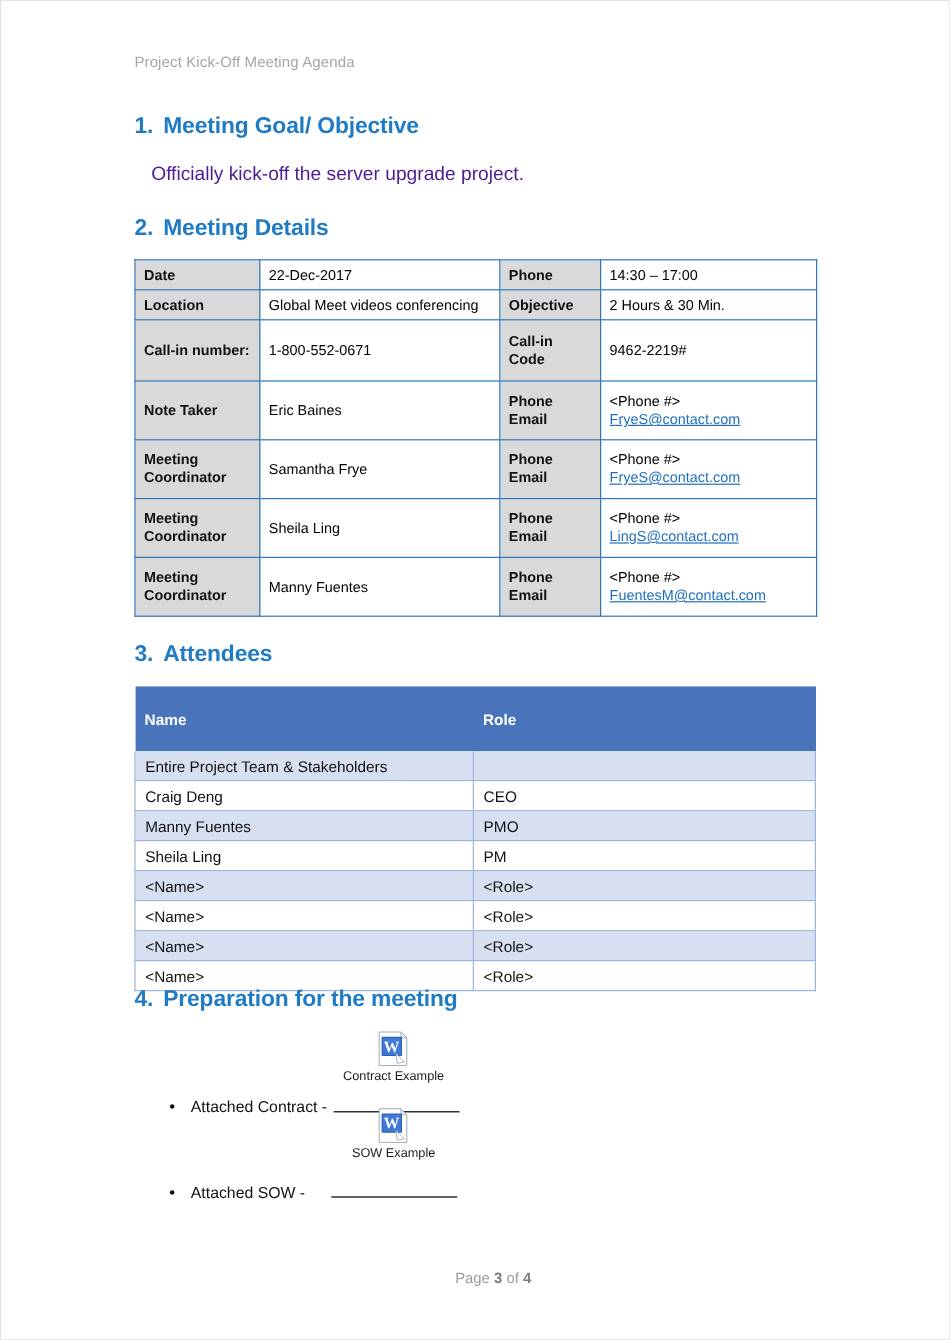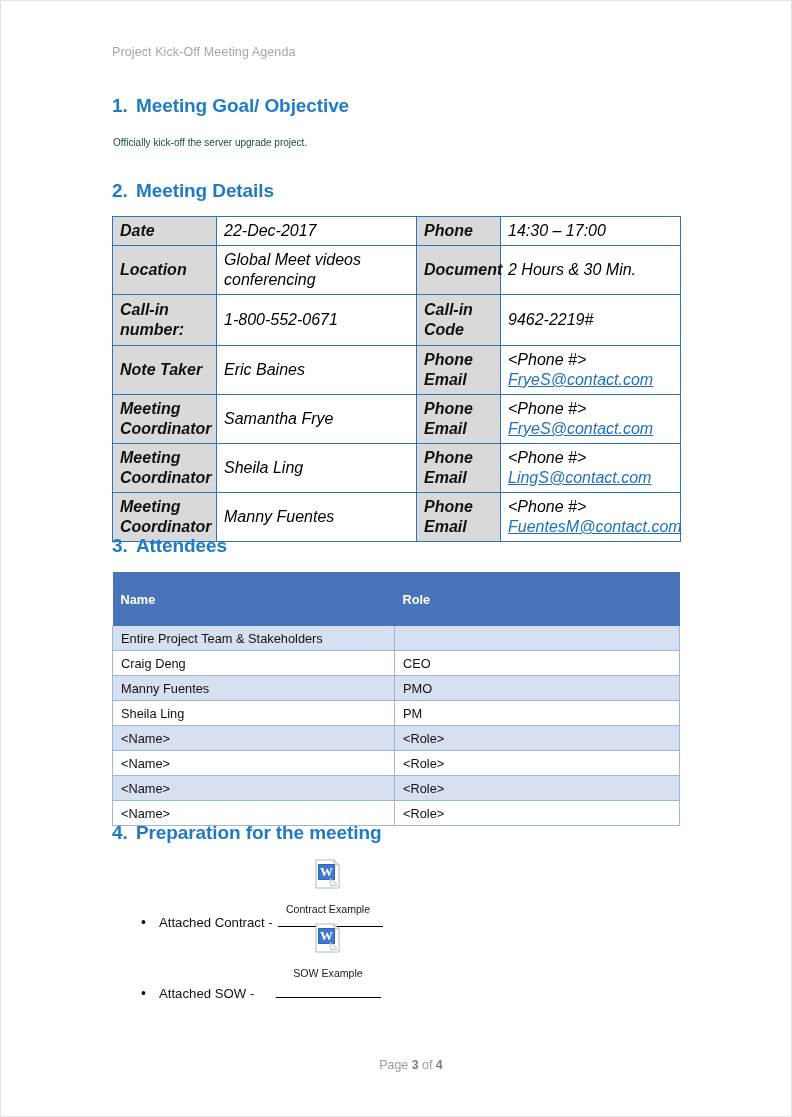--- a/index.html
+++ b/index.html
@@ -42,35 +42,34 @@
     letter-spacing: -0.1px;
     white-space: nowrap;
   }
   .section-head .num {
     display: inline-block;
     width: 24px;
   }
 
   .body-text {
     position: absolute;
-    left: 112px;
-    font-size: 10px;
-    color: #14532d;
+    left: 125px;
+    font-size: 16px;
+    color: #4c1d95;
   }
 
   
   table.details {
     position: absolute;
     left: 111px;
     top: 215px;
     width: 568px;
     border-collapse: collapse;
     table-layout: fixed;
-    font-size: 16px;
-    font-style: italic;
+    font-size: 12px;
   }
   table.details td {
     border: 1px solid #2e75b6;
     padding: 4px 7px;
     vertical-align: middle;
     line-height: 1.25;
   }
   table.details td.lbl {
     background: #d9d9d9;
     font-weight: bold;
@@ -130,21 +129,21 @@
   }
   .word-icon {
     width: 28px;
     height: 30px;
     margin: 0 auto;
     position: relative;
   }
   .icon-caption {
     font-size: 10.6px;
     color: #1a1a1a;
-    margin-top: 14px;
+    margin-top: 2px;
     white-space: nowrap;
   }
   .bullet-line {
     position: absolute;
     left: 140px;
     font-size: 13.2px;
     color: #111;
     display: flex;
     align-items: baseline;
   }
@@ -200,21 +199,21 @@
     <tbody>
       <tr class="r-short">
         <td class="lbl">Date</td>
         <td>22-Dec-2017</td>
         <td class="lbl">Phone</td>
         <td>14:30 – 17:00</td>
       </tr>
       <tr class="r-short">
         <td class="lbl">Location</td>
         <td>Global Meet videos conferencing</td>
-        <td class="lbl">Document</td>
+        <td class="lbl">Objective</td>
         <td>2 Hours &amp; 30 Min.</td>
       </tr>
       <tr class="r-tall">
         <td class="lbl">Call-in number:</td>
         <td>1-800-552-0671</td>
         <td class="lbl">Call-in Code</td>
         <td>9462-2219#</td>
       </tr>
       <tr class="r-mid">
         <td class="lbl">Note Taker</td>

